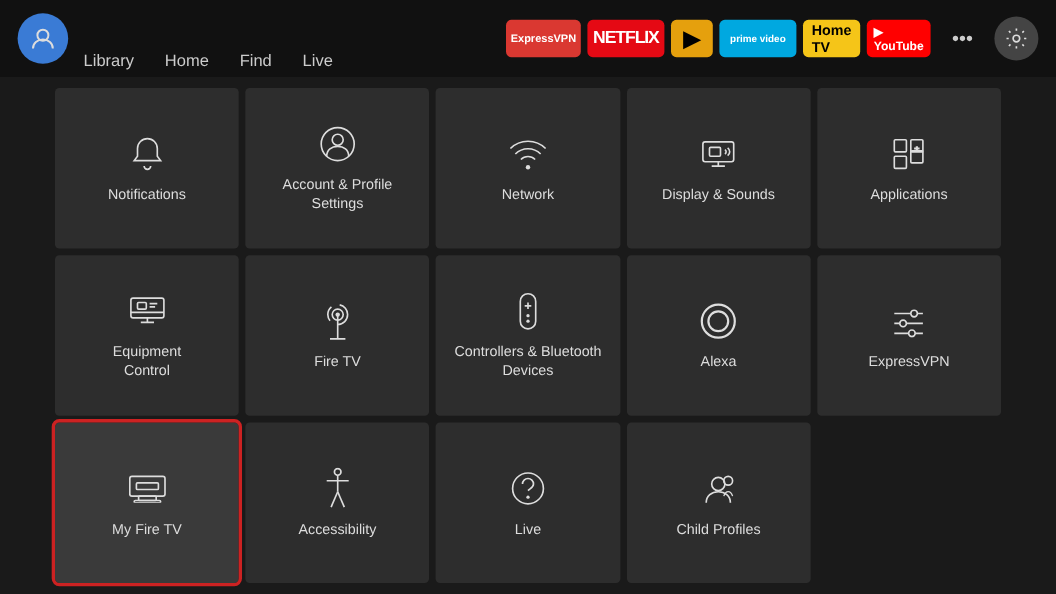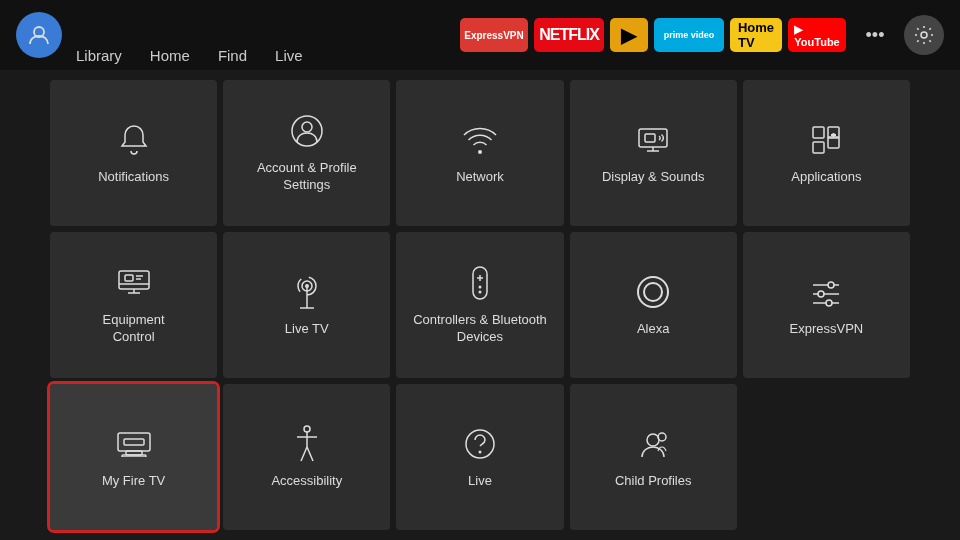--- a/index.html
+++ b/index.html
@@ -248,21 +248,21 @@
   <div class="grid-item">
     <div class="icon-area">
       <svg width="30" height="36" viewBox="0 0 30 36">
           <circle cx="15" cy="12" r="9" stroke-dasharray="14 8"></circle>
           <circle cx="15" cy="12" r="5"></circle>
           <circle cx="15" cy="12" r="2" fill="#ddd" stroke="none"></circle>
           <line x1="15" y1="12" x2="15" y2="34"></line>
           <line x1="8" y1="34" x2="22" y2="34"></line>
         </svg>
     </div>
-    <span class="item-label">Live TV</span>
+    <span class="item-label">Fire TV</span>
   </div>
 
   <div class="grid-item">
     <div class="icon-area">
       <svg width="22" height="36" viewBox="0 0 22 36">
           <rect x="4" y="2" width="14" height="32" rx="7"></rect>
           <line x1="11" y1="10" x2="11" y2="16"></line>
           <line x1="8" y1="13" x2="14" y2="13"></line>
           <circle cx="11" cy="22" r="1.5" fill="#ddd" stroke="none"></circle>
           <circle cx="11" cy="27" r="1.5" fill="#ddd" stroke="none"></circle>

